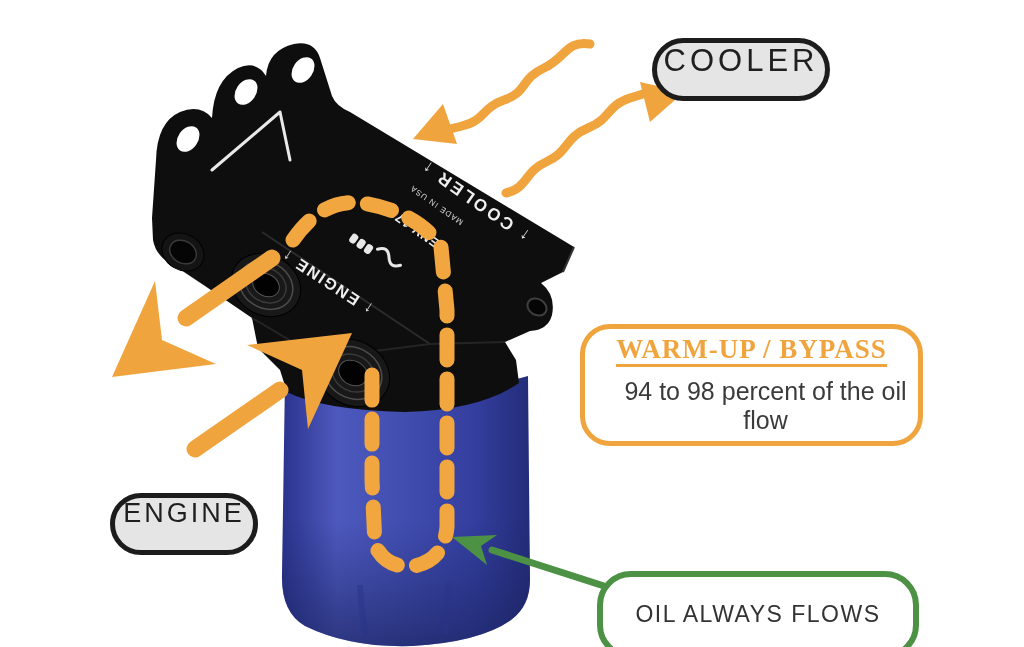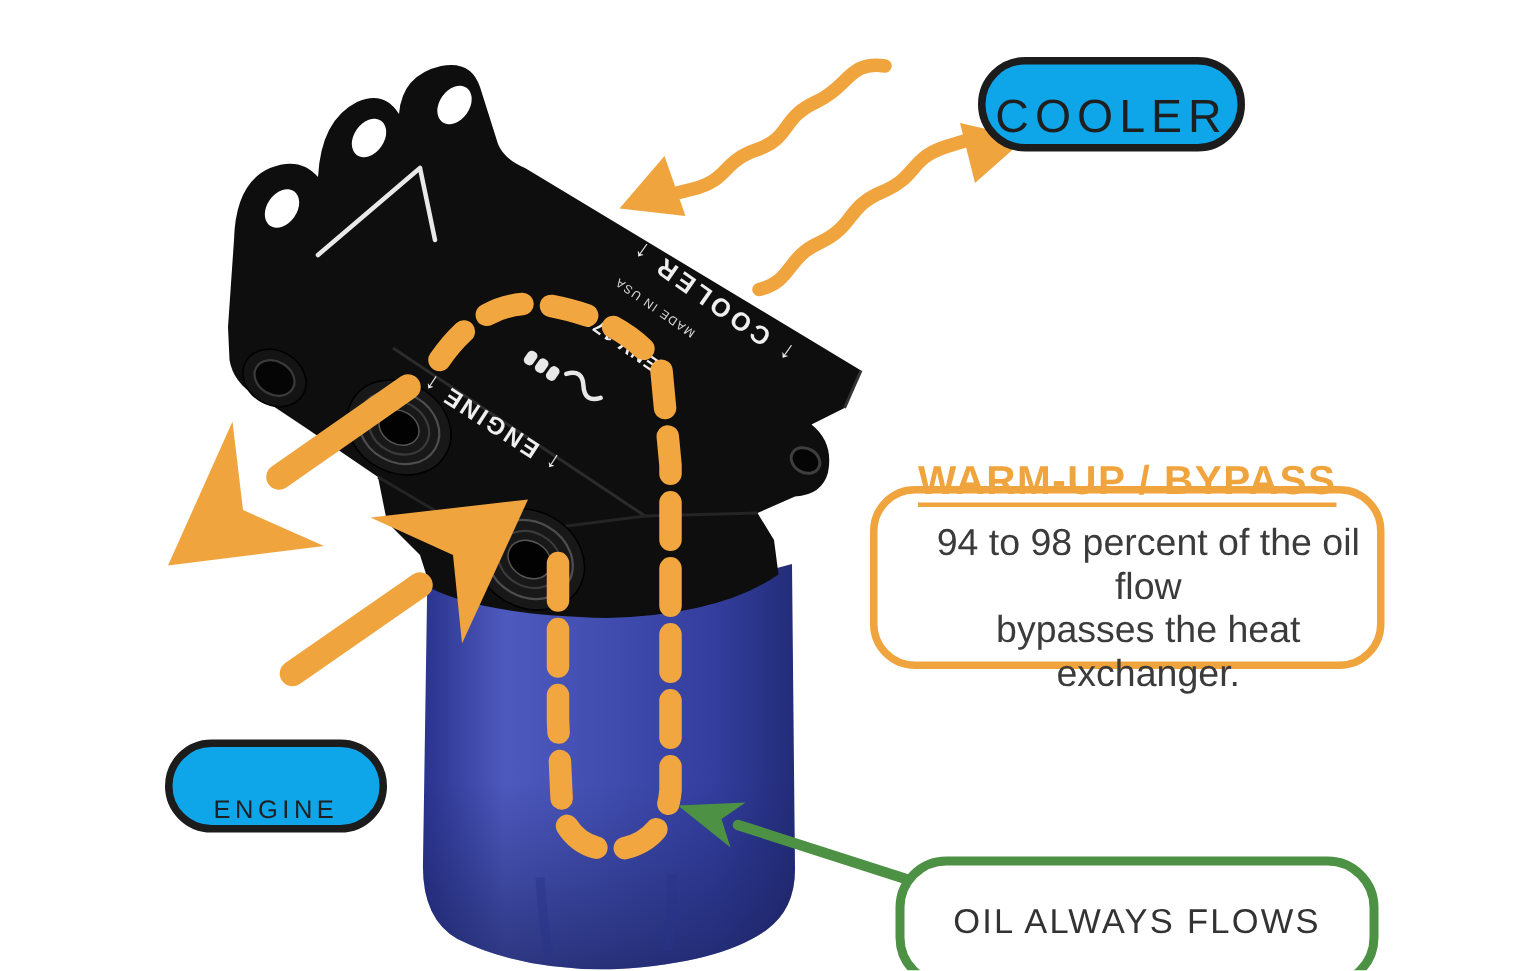--- a/index.html
+++ b/index.html
@@ -2,35 +2,35 @@
 <html><head>
 <meta charset="utf-8">
 <style>
   html,body{margin:0;padding:0;background:#ffffff;}
   .stage{
     position:relative;width:1024px;height:647px;overflow:hidden;background:#ffffff;
     font-family:"Liberation Sans", sans-serif;
   }
   .stage svg{position:absolute;left:0;top:0;}
   .pill{
-    position:absolute;display:flex;align-items:flex-end;justify-content:center;
-    border:5px solid #1c1c1c;border-radius:40px;background:#0ea5e9;
+    position:absolute;display:flex;align-items:flex-start;justify-content:center;
+    border:5px solid #1c1c1c;border-radius:40px;background:#e5e5e5;
     color:#1f1f1f;font-weight:400;letter-spacing:4px;
   }
   .pill-cooler{left:652px;top:38px;width:168px;height:53px;font-size:31px;}
-  .pill-engine{left:110px;top:493px;width:138px;height:52px;font-size:17px;letter-spacing:3px;}
+  .pill-engine{left:110px;top:493px;width:138px;height:52px;font-size:27px;letter-spacing:3px;}
   .callout-orange{
     position:absolute;left:580px;top:324px;width:333px;height:112px;
     border:5px solid #F0A43E;border-radius:30px;background:#ffffff;
     display:flex;flex-direction:column;align-items:center;justify-content:center;
     text-align:center;
   }
   .callout-orange .title{
     color:#F0A43E;font-size:27px;font-weight:700;letter-spacing:1px;
-    border-bottom:3px solid #F0A43E;line-height:1.05;margin-bottom:10px;
+    border-bottom:3px solid #F0A43E;line-height:1.05;margin-bottom:10px;font-family:Liberation Serif, serif;
   }
   .callout-orange .body-line{
     color:#3B3B3B;font-size:25px;line-height:1.16;font-weight:400;padding-left:28px;
   }
   .callout-green{
     position:absolute;left:597px;top:535px;width:310px;height:76px;
     border:6px solid #4C9144;border-radius:34px;background:#ffffff;
     display:flex;flex-direction:column;align-items:center;justify-content:center;
     text-align:center;color:#333333;font-size:23px;letter-spacing:1.5px;line-height:1.2;margin-top:36px;
   }
@@ -140,20 +140,19 @@
     <span>COOLER</span>
   </div>
 
   <div class="pill pill-engine">
     <span>ENGINE</span>
   </div>
 
   <div class="callout-orange">
     <span class="title">WARM-UP / BYPASS</span>
     <span class="body-line">94 to 98 percent of the oil flow</span>
-    <span class="body-line">bypasses the heat exchanger.</span>
   </div>
 
   <div class="callout-green">
     <span>OIL ALWAYS FLOWS</span>
   </div>
 
 </div>
 
 </body></html>

